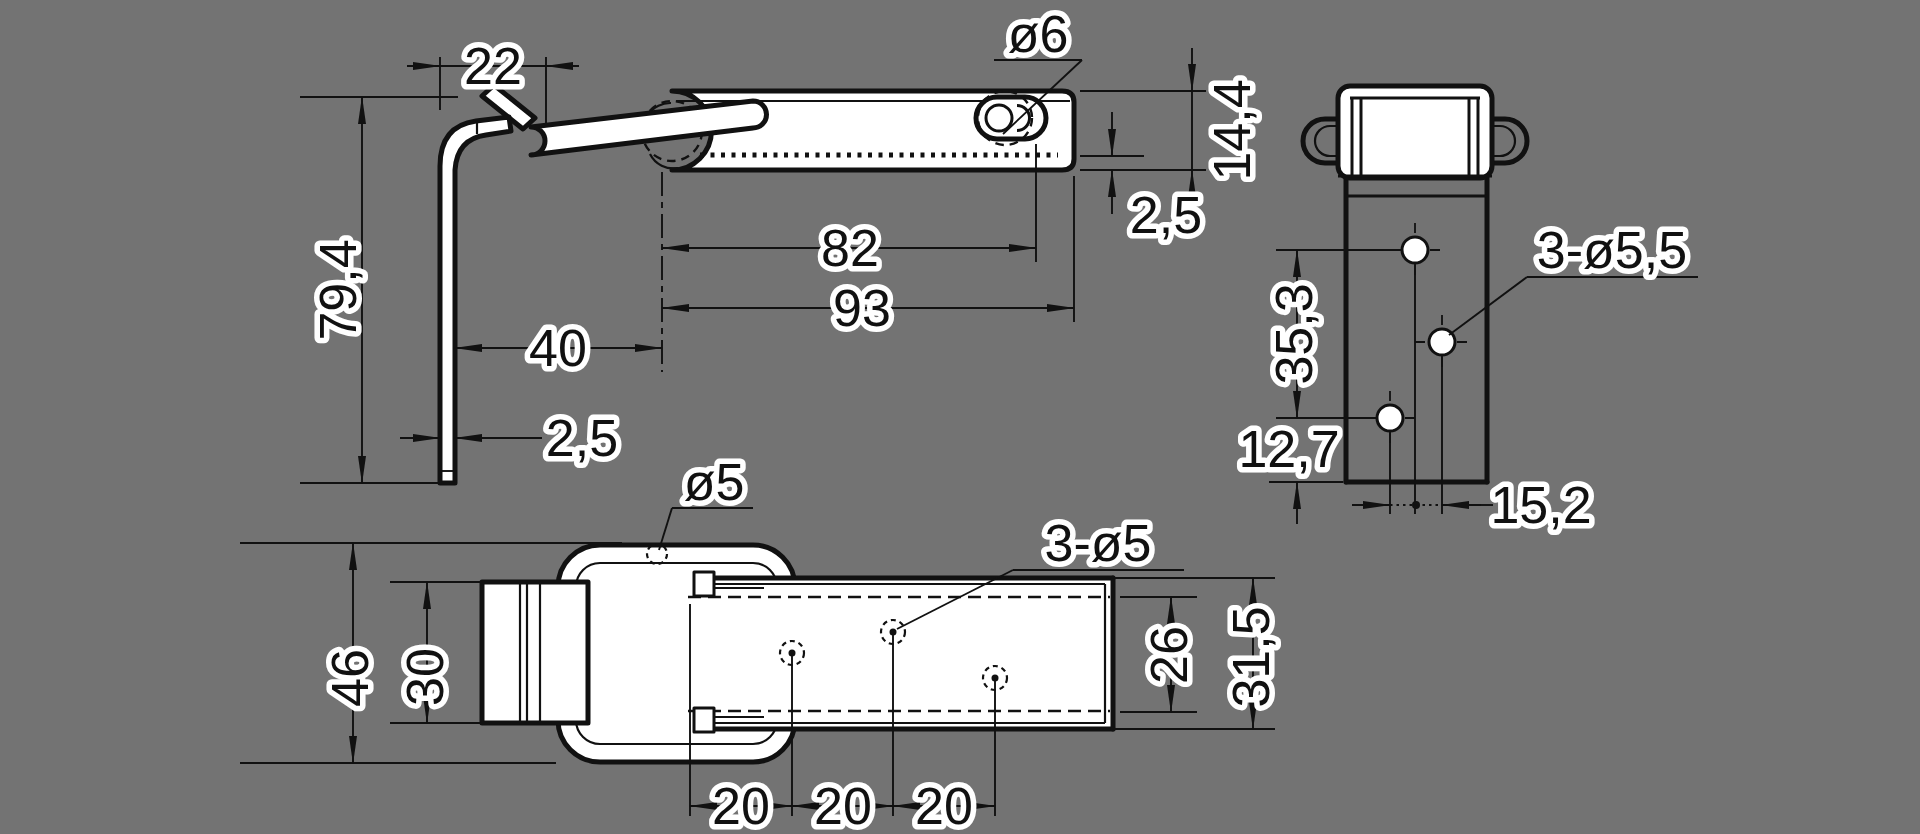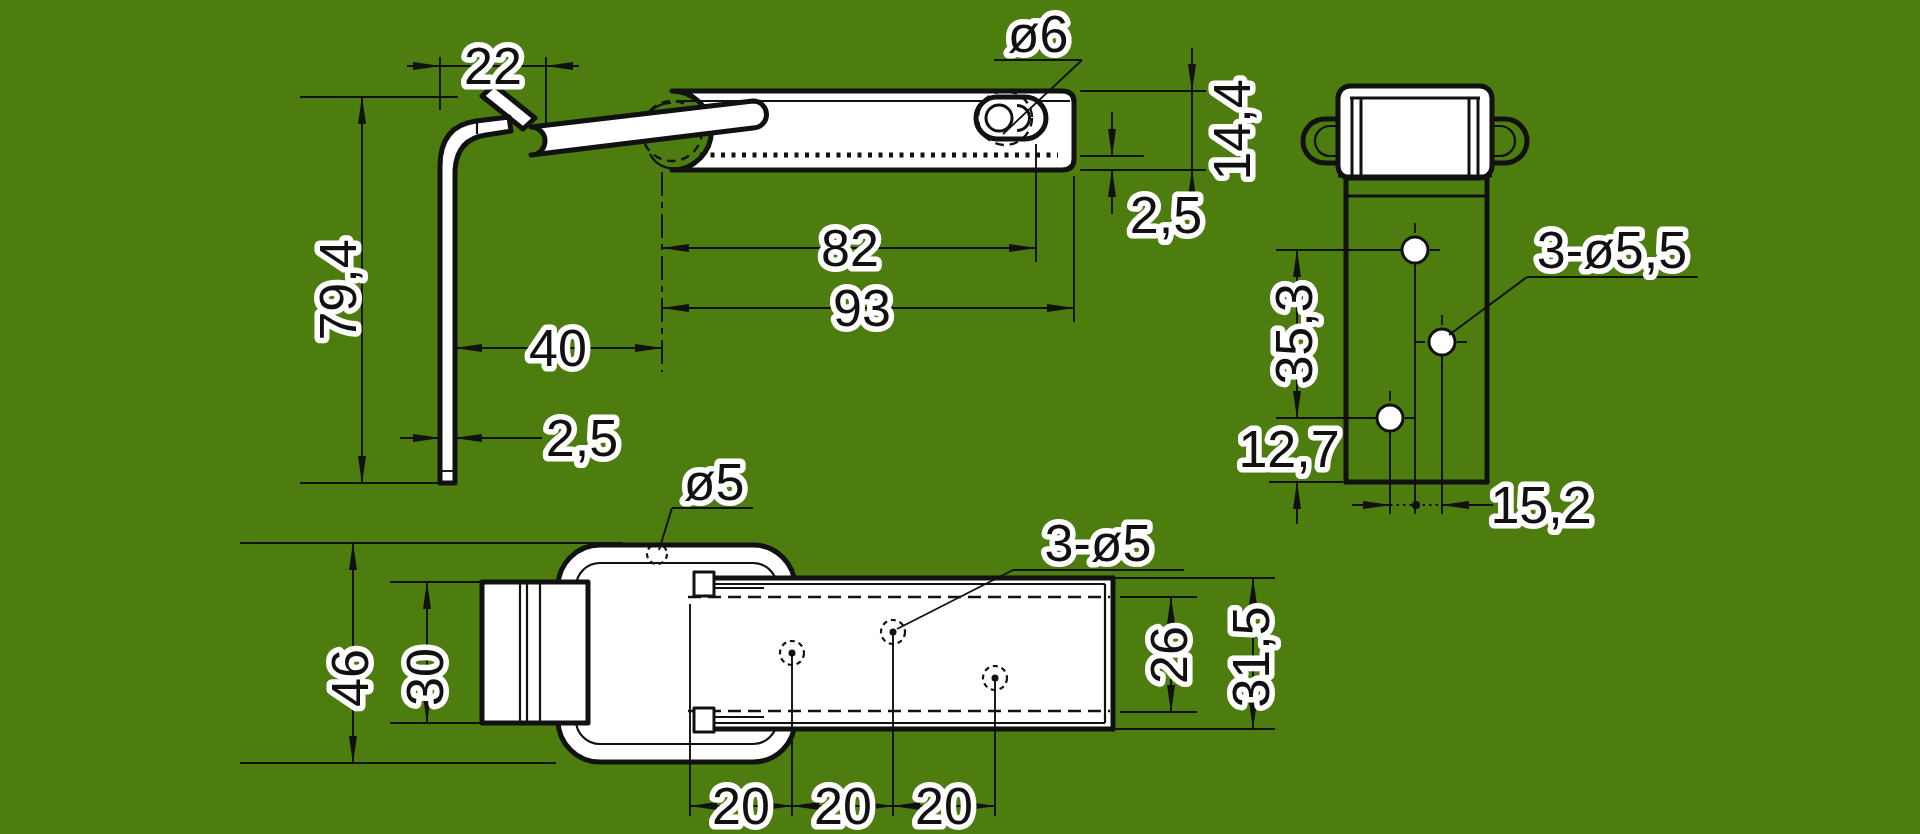--- a/index.html
+++ b/index.html
@@ -1,16 +1,16 @@
 <!DOCTYPE html>
 <html><head>
 <meta charset="utf-8">
 <style>
   html,body{margin:0;padding:0;background:#fff;width:1920px;height:834px;overflow:hidden;}
-  .canvas{width:1920px;height:834px;background:#4d7c0f;}
+  .canvas{width:1920px;height:834px;background:#737373;}
   svg{display:block;}
   .thick{fill:none;stroke:#111;stroke-width:5;stroke-linejoin:round;stroke-linecap:round;}
   .thickf{fill:#fff;stroke:#111;stroke-width:5;stroke-linejoin:round;}
   .med{fill:none;stroke:#111;stroke-width:3;stroke-linejoin:round;}
   .medf{fill:#fff;stroke:#111;stroke-width:3;stroke-linejoin:round;}
   .thin{fill:none;stroke:#111;stroke-width:1.9;}
   .thin22{fill:none;stroke:#111;stroke-width:2.2;}
   .hidden-dash{fill:none;stroke:#111;stroke-width:2.5;stroke-dasharray:13 7;}
   .circ-dash{fill:none;stroke:#111;stroke-width:2.4;stroke-dasharray:8.5 6;}
   .small-dash{fill:none;stroke:#111;stroke-width:2.2;stroke-dasharray:5 4;}

